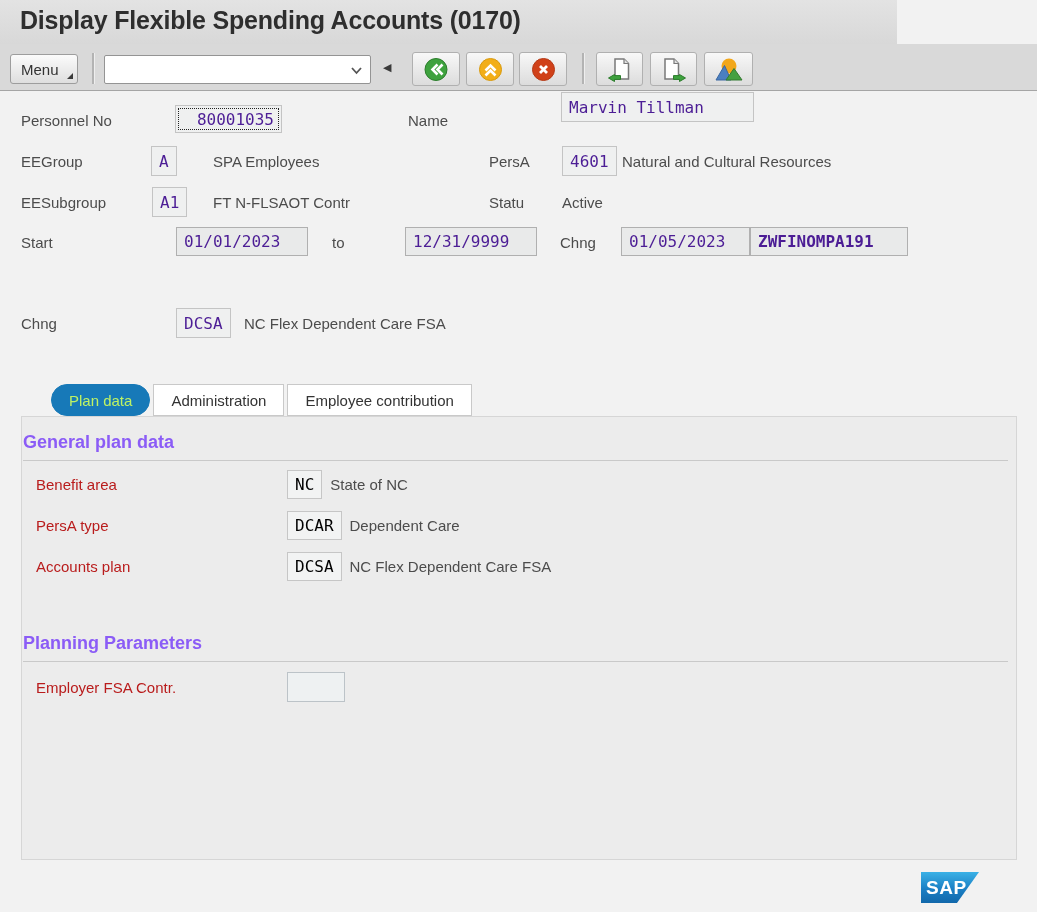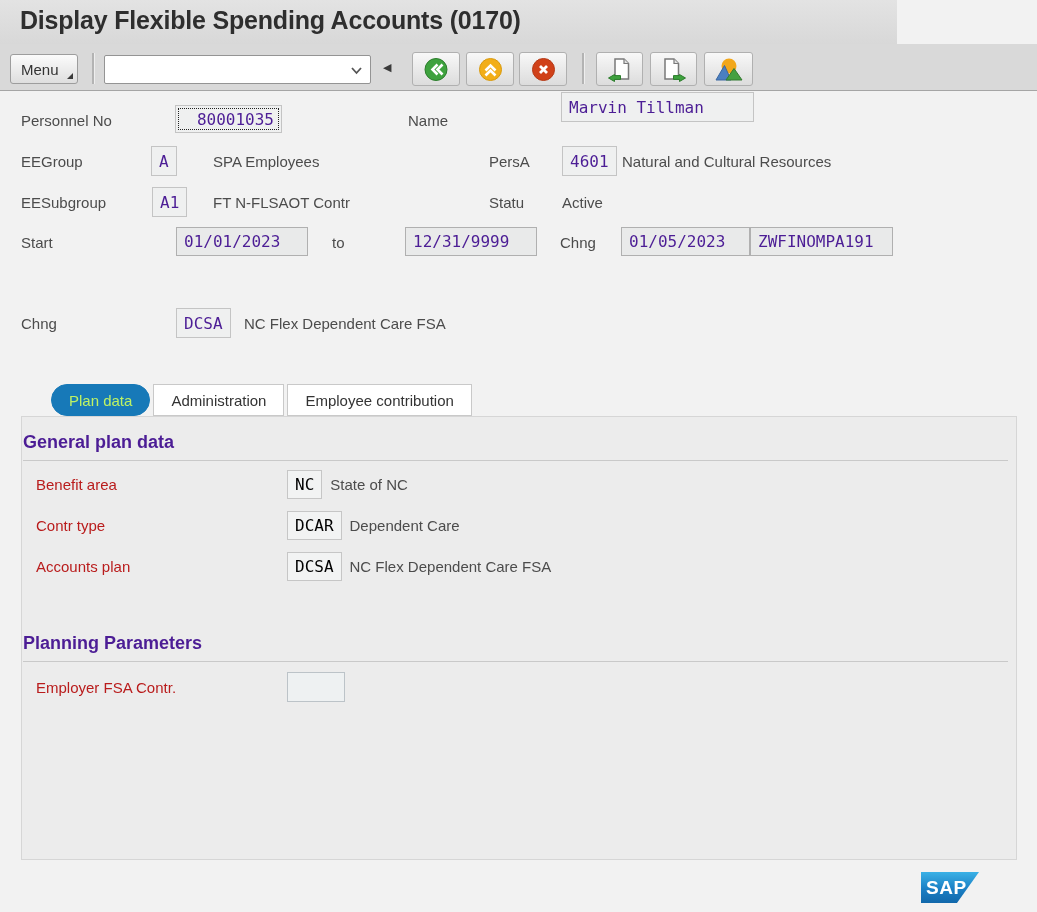--- a/index.html
+++ b/index.html
@@ -36,21 +36,21 @@
   .date-box{background:#e9eaea;border:1px solid #b0b0b0;}
   .focus-field{outline:1px dotted #222;outline-offset:-4px;justify-content:flex-end;}
   
   .tabs{position:absolute;left:51px;top:384px;height:32px;display:flex;gap:3px;}
   .tab{box-sizing:border-box;height:32px;display:flex;align-items:center;padding:0 17px;
        font-size:15px;color:#333;background:#ffffff;border:1px solid #c9c9c9;white-space:nowrap;}
   .tab.active{background:#1779b8;border-color:#1779b8;color:#bef264;border-radius:16px;}
   
   .panel{position:absolute;left:21px;top:416px;width:996px;height:444px;background:#ececec;
          border:1px solid #d6d6d6;box-sizing:border-box;}
-  .sec-head{position:absolute;left:1px;font-size:18px;font-weight:bold;color:#4c1d95;white-space:nowrap;}
+  .sec-head{position:absolute;left:1px;font-size:18px;font-weight:bold;color:#8b5cf6;white-space:nowrap;}
   .sec-rule{position:absolute;left:1px;width:985px;height:1px;background:#c9c9c9;}
   .prow{position:absolute;left:14px;display:flex;align-items:center;height:30px;}
   .prow .plabel{width:251px;font-size:15px;color:#b91c1c;}
   .prow .pbox{box-sizing:border-box;background:#f2f3f3;border:1px solid #c6c6c6;height:29px;
               display:inline-flex;align-items:center;padding:0 7px;
               font-family:"DejaVu Sans Mono",monospace;font-size:16px;color:#000;}
   .prow .ptext{margin-left:8px;font-size:15px;color:#4c4c4c;white-space:nowrap;}
   .empty-box{box-sizing:border-box;width:58px;height:30px;background:#eef1f2;border:1px solid #bcc3c8;}
   
   .sap-logo{position:absolute;left:921px;top:872px;width:58px;height:31px;
@@ -142,21 +142,21 @@
   <div class="desc" style="left:213px;top:194px;">FT N-FLSAOT Contr</div>
   <div class="lbl" style="left:489px;top:194px;">Statu</div>
   <div class="desc" style="left:562px;top:194px;">Active</div>
 
   <div class="lbl" style="left:21px;top:234px;">Start</div>
   <div class="mono-box date-box" style="left:176px;top:227px;width:132px;height:29px;">01/01/2023</div>
   <div class="lbl" style="left:332px;top:234px;">to</div>
   <div class="mono-box date-box" style="left:405px;top:227px;width:132px;height:29px;">12/31/9999</div>
   <div class="lbl" style="left:560px;top:234px;">Chng</div>
   <div class="mono-box date-box" style="left:621px;top:227px;width:129px;height:29px;">01/05/2023</div>
-  <div class="mono-box date-box" style="left:750px;top:227px;width:143px;height:29px;">ZWFINOMPA191</div>
+  <div class="mono-box date-box" style="left:750px;top:227px;width:158px;height:29px;font-weight:bold;">ZWFINOMPA191</div>
 
   <div class="lbl" style="left:21px;top:315px;">Chng</div>
   <div class="mono-box" style="left:176px;top:308px;height:30px;">DCSA</div>
   <div class="desc" style="left:244px;top:315px;">NC Flex Dependent Care FSA</div>
 
   <div class="tabs">
     <div class="tab active">Plan data</div>
     <div class="tab">Administration</div>
     <div class="tab">Employee contribution</div>
   </div>
@@ -164,21 +164,21 @@
   <div class="panel">
     <div class="sec-head" style="top:15px;">General plan data</div>
     <div class="sec-rule" style="top:43px;"></div>
 
     <div class="prow" style="top:52px;">
       <span class="plabel">Benefit area</span>
       <span class="pbox">NC</span>
       <span class="ptext">State of NC</span>
     </div>
     <div class="prow" style="top:93px;">
-      <span class="plabel">Contr type</span>
+      <span class="plabel">PersA type</span>
       <span class="pbox">DCAR</span>
       <span class="ptext">Dependent Care</span>
     </div>
     <div class="prow" style="top:134px;">
       <span class="plabel">Accounts plan</span>
       <span class="pbox">DCSA</span>
       <span class="ptext">NC Flex Dependent Care FSA</span>
     </div>
 
     <div class="sec-head" style="top:216px;">Planning Parameters</div>

